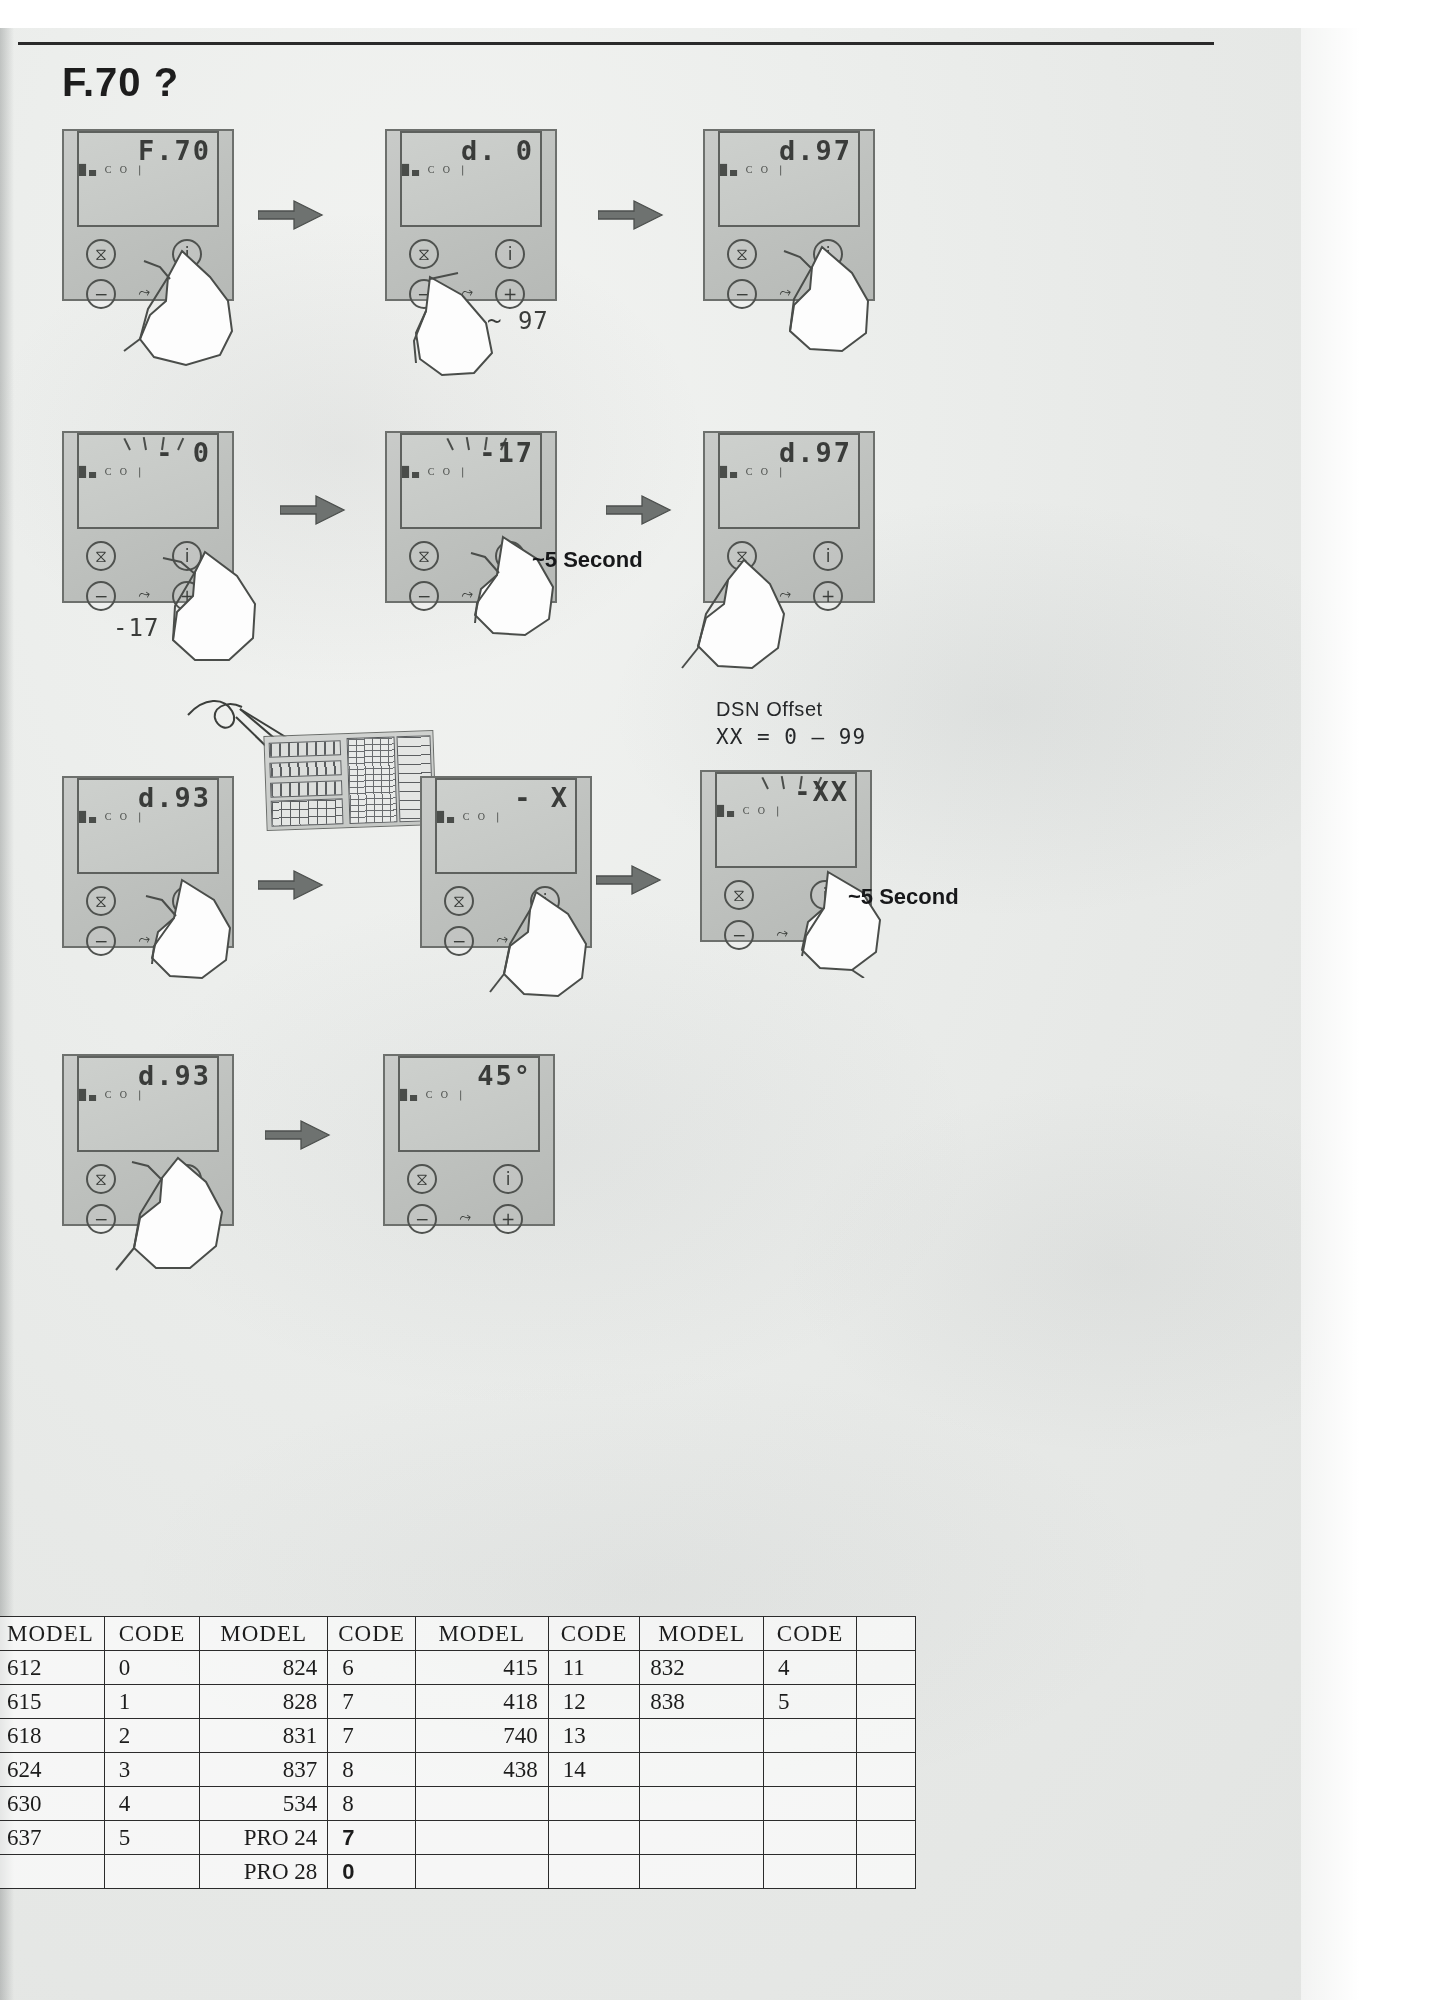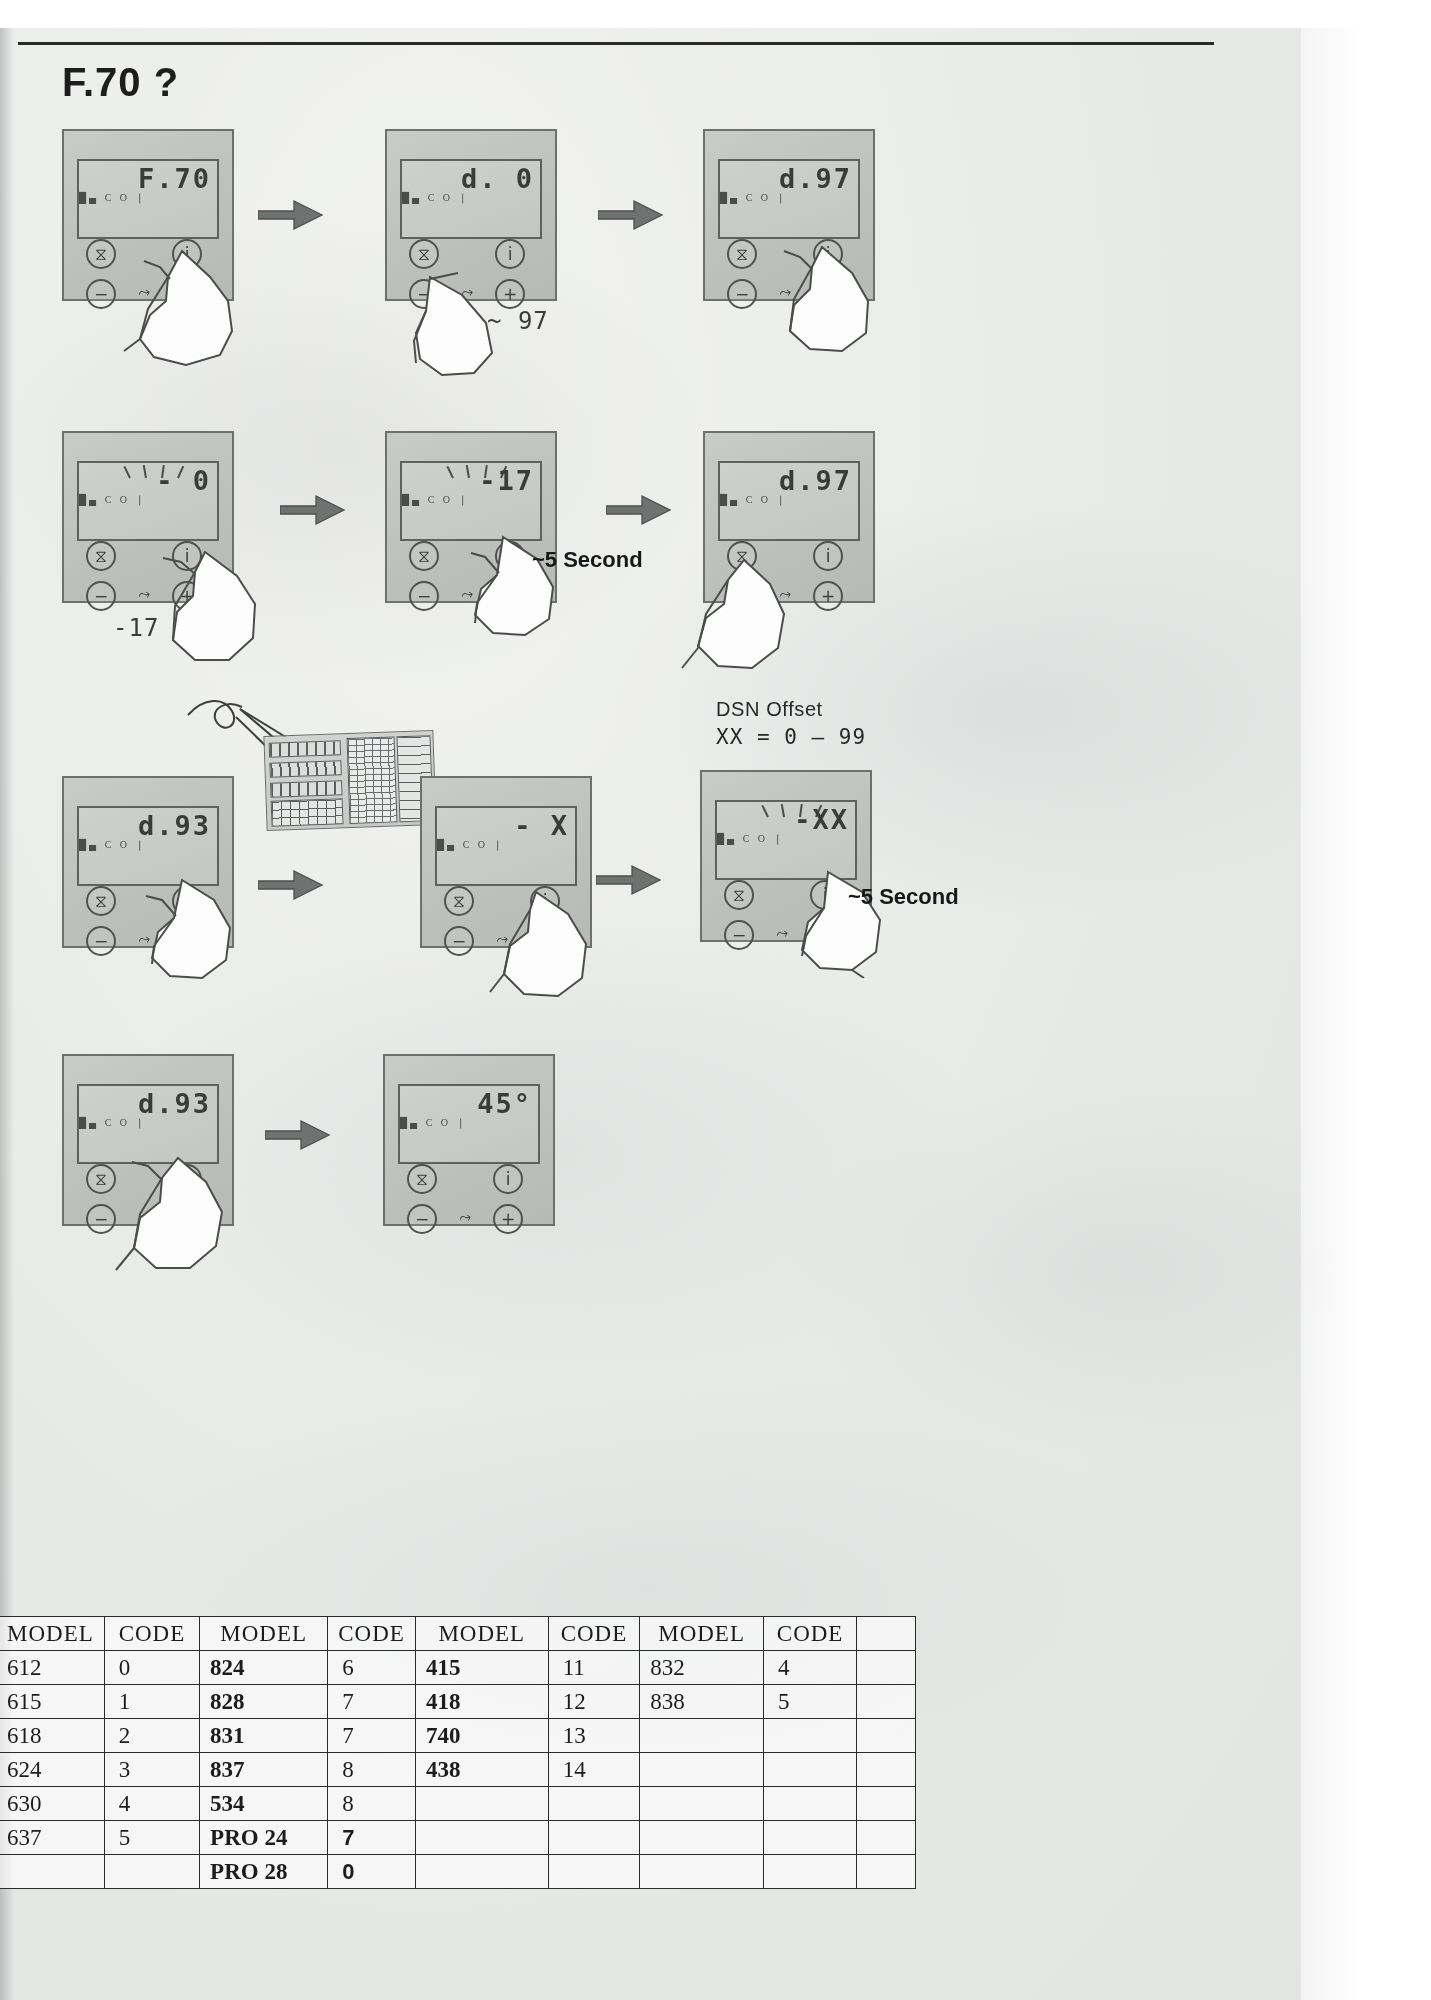--- a/index.html
+++ b/index.html
@@ -54,21 +54,21 @@
   }
 
   
   .unit{
     position:absolute;
     width:172px; height:172px;
     background:linear-gradient(155deg,#c9cbc9 0%, #bfc2bf 45%, #b6b9b6 100%);
     border:2px solid #6d706d;
   }
   .unit .screen{
-    position:absolute; left:13px; top:28px; right:13px; height:80px;
+    position:absolute; left:13px; top:0; right:13px; height:96px;
     background:linear-gradient(160deg,#cdd0cd,#c3c6c3);
     border:2px solid #5e615e;
   }
   .unit .lcd{
     position:absolute; left:0; right:6px; top:4px;
     text-align:right;
     font-family:"DejaVu Sans Mono", monospace;
     font-size:27px; font-weight:700; letter-spacing:2px;
     color:#3a3c3a;
     line-height:1;
@@ -183,21 +183,21 @@
   }
   #code-table td, #code-table th{
     border:1.6px solid #2b2b2b;
     height:34px;
     font-size:23px; color:#1c1c1c; font-weight:400;
     padding:0 10px;
     background:transparent;
   }
   #code-table th{ text-align:center; letter-spacing:1px; font-weight:400; }
   #code-table td.model{ text-align:left; }
-  #code-table td.model.ctr{ text-align:left;font-weight:bold; }
+  #code-table td.model.ctr{ text-align:right; }
   #code-table td.code{ text-align:left; padding-left:14px; }
   #code-table td.bold{ font-family:"Liberation Sans", sans-serif; font-weight:700; font-size:22px; }
   .col-a{ width:100px; } .col-b{ width:96px; }
   .col-c{ width:130px; } .col-d{ width:86px; }
   .col-e{ width:135px; } .col-f{ width:92px; }
   .col-g{ width:125px; } .col-h{ width:94px; }
   .col-i{ width:62px; }
 </style>
 </head>
 <body>

